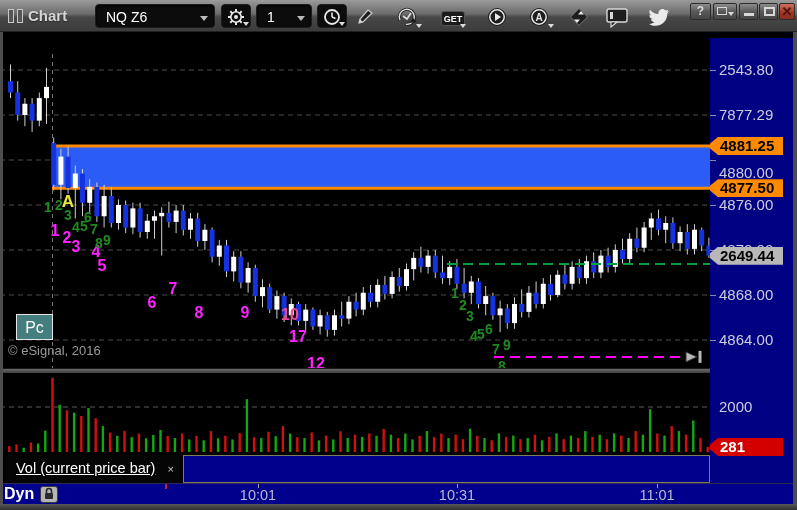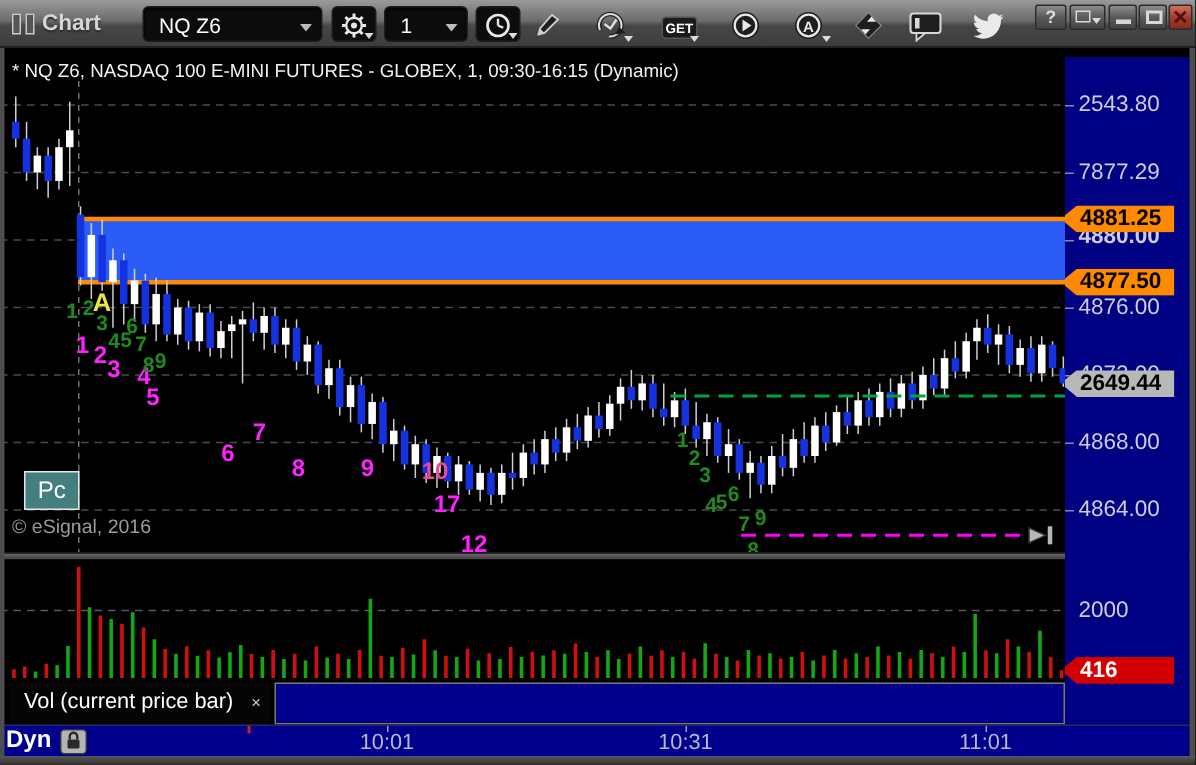--- a/index.html
+++ b/index.html
@@ -57,21 +57,21 @@
   .vol-pane{position:absolute;left:0;top:373px;width:710px;height:82px;background:#000;overflow:hidden;}
   
   .axis-col{position:absolute;left:710px;top:38px;width:83px;height:445px;background:#000082;overflow:hidden;}
   .axis-label{position:absolute;left:9px;font-size:15px;color:#ccccdd;}
   .axis-tick{position:absolute;left:0;width:6px;height:1px;background:#8888aa;}
   .price-tag{position:absolute;left:-3px;width:76px;height:18px;font-size:15px;font-weight:bold;
     line-height:18px;padding-left:13px;clip-path:polygon(0 50%,11px 0,100% 0,100% 100%,11px 100%);}
   
   .tab-strip{position:absolute;left:0;top:455px;width:710px;height:28px;background:#000;}
   .vol-tab{position:absolute;left:6px;top:0;width:174px;height:28px;background:#050505;color:#fff;
-    font-size:14.5px;line-height:27px;padding-left:10px;cursor:pointer;}
+    font-size:14.5px;line-height:27px;padding-left:10px;cursor:pointer;text-decoration:underline;}
   .vol-tab .tab-close{position:absolute;right:6px;top:1px;font-size:11px;color:#cfcfcf;cursor:pointer;}
   .tab-filler{position:absolute;left:183px;top:0;width:527px;height:28px;background:#00008c;
     border:1px solid #7d7d58;}
   
   .time-bar{position:absolute;left:0;top:483px;width:793px;height:21px;background:#00008c;
     border-top:1px solid #2a2a55;}
   .dyn-label{position:absolute;left:4px;top:1px;font-size:16px;font-weight:bold;color:#fff;}
   .lock-btn{position:absolute;left:40px;top:2px;width:18px;height:17px;background:#b5b5b5;
     border:1px solid #3a3a3a;border-radius:3px;padding:0;cursor:pointer;}
   .time-label{position:absolute;top:3px;transform:translateX(-50%);font-size:14.5px;color:#b9b9cf;}
@@ -421,21 +421,20 @@
           <line x1="701.7" y1="189.5" x2="701.7" y2="213.1250000000041" stroke="#cfcfcf" stroke-width="1"></line>
           <rect x="699.2" y="191.74999999999795" width="5" height="15.750000000006139" fill="#1532e0"></rect>
           <line x1="708.9" y1="199.6249999999959" x2="708.9" y2="219.87499999999795" stroke="#cfcfcf" stroke-width="1"></line>
           <rect x="706.4" y="207.5000000000041" width="5" height="10.124999999995907" fill="#1532e0"></rect>
           <line x1="447" y1="226.0625" x2="710" y2="226.0625" stroke="#00a33c" stroke-width="2" stroke-dasharray="10,6"></line>
           <line x1="494" y1="318.875" x2="684" y2="318.875" stroke="#ff00ff" stroke-width="2" stroke-dasharray="10,6"></line>
           <path d="M686 313.875 L697 318.875 L686 323.875 Z" fill="#b8b8b8" stroke="#333" stroke-width="1"></path>
           <line x1="700" y1="312.875" x2="700" y2="324.875" stroke="#b8b8b8" stroke-width="3"></line>
         </svg>
       </div>
-    <div class="chart-header">* NQ Z6, NASDAQ 100 E-MINI FUTURES - GLOBEX, 1, 09:30-16:15 (Dynamic)</div>
     <div id="anno-layer">
         <div class="anno" style="left: 55px; top: 193px; color: rgb(255, 34, 255); font-size: 16px;">1</div>
         <div class="anno" style="left: 67px; top: 200px; color: rgb(255, 34, 255); font-size: 16px;">2</div>
         <div class="anno" style="left: 76px; top: 209px; color: rgb(255, 34, 255); font-size: 16px;">3</div>
         <div class="anno" style="left: 96px; top: 214px; color: rgb(255, 34, 255); font-size: 16px;">4</div>
         <div class="anno" style="left: 102px; top: 228px; color: rgb(255, 34, 255); font-size: 16px;">5</div>
         <div class="anno" style="left: 152px; top: 265px; color: rgb(255, 34, 255); font-size: 16px;">6</div>
         <div class="anno" style="left: 173px; top: 251px; color: rgb(255, 34, 255); font-size: 16px;">7</div>
         <div class="anno" style="left: 199px; top: 275px; color: rgb(255, 34, 255); font-size: 16px;">8</div>
         <div class="anno" style="left: 245px; top: 275px; color: rgb(255, 34, 255); font-size: 16px;">9</div>
@@ -573,34 +572,34 @@
         </svg>
       </div>
   </div>
 
   <div class="axis-col" id="axis-col">
       <div class="axis-tick" style="top: 32px;"></div>
       <div class="axis-label" style="top: 23px;">2543.80</div>
       <div class="axis-tick" style="top: 77px;"></div>
       <div class="axis-label" style="top: 68px;">7877.29</div>
       <div class="axis-tick" style="top: 122px;"></div>
-      <div class="axis-label" style="top: 111px; font-weight: bold;">4880.00</div>
+      <div class="axis-label" style="top: 126px;">4880.00</div>
       <div class="axis-tick" style="top: 167px;"></div>
       <div class="axis-label" style="top: 158px;">4876.00</div>
       <div class="axis-tick" style="top: 212px;"></div>
       <div class="axis-label" style="top: 203px;">4872.00</div>
       <div class="axis-tick" style="top: 257px;"></div>
       <div class="axis-label" style="top: 248px;">4868.00</div>
       <div class="axis-tick" style="top: 302px;"></div>
       <div class="axis-label" style="top: 293px;">4864.00</div>
       <div class="price-tag" style="top: 98.9375px; background: rgb(255, 138, 0); color: rgb(0, 0, 0);">4881.25</div>
       <div class="price-tag" style="top: 141.125px; background: rgb(255, 138, 0); color: rgb(0, 0, 0);">4877.50</div>
       <div class="price-tag" style="top: 208.625px; background: rgb(184, 184, 184); color: rgb(0, 0, 0);">2649.44</div>
       <div class="axis-label" style="top: 360px;">2000</div>
-      <div class="price-tag" style="top: 399.915px; background: rgb(212, 0, 0); color: rgb(255, 255, 255);">416</div>
+      <div class="price-tag" style="top: 399.915px; background: rgb(212, 0, 0); color: rgb(255, 255, 255);">281</div>
     </div>
 
   <div class="tab-strip">
     <div class="vol-tab">
       <span>Vol (current price bar)</span>
       <span class="tab-close">×</span>
     </div>
     <div class="tab-filler"></div>
   </div>
 

